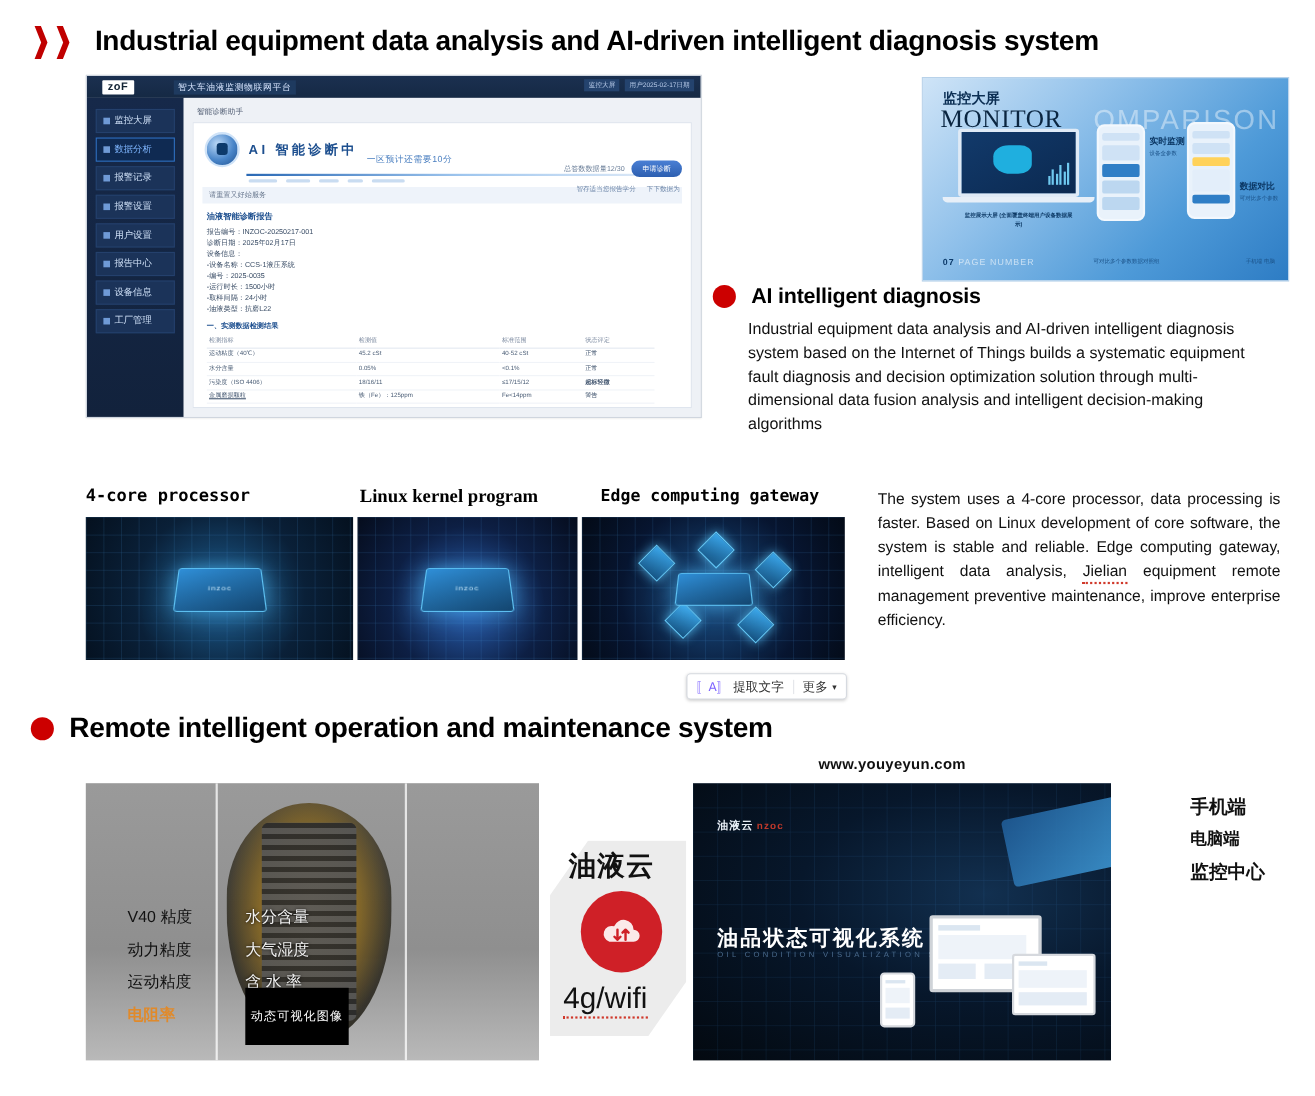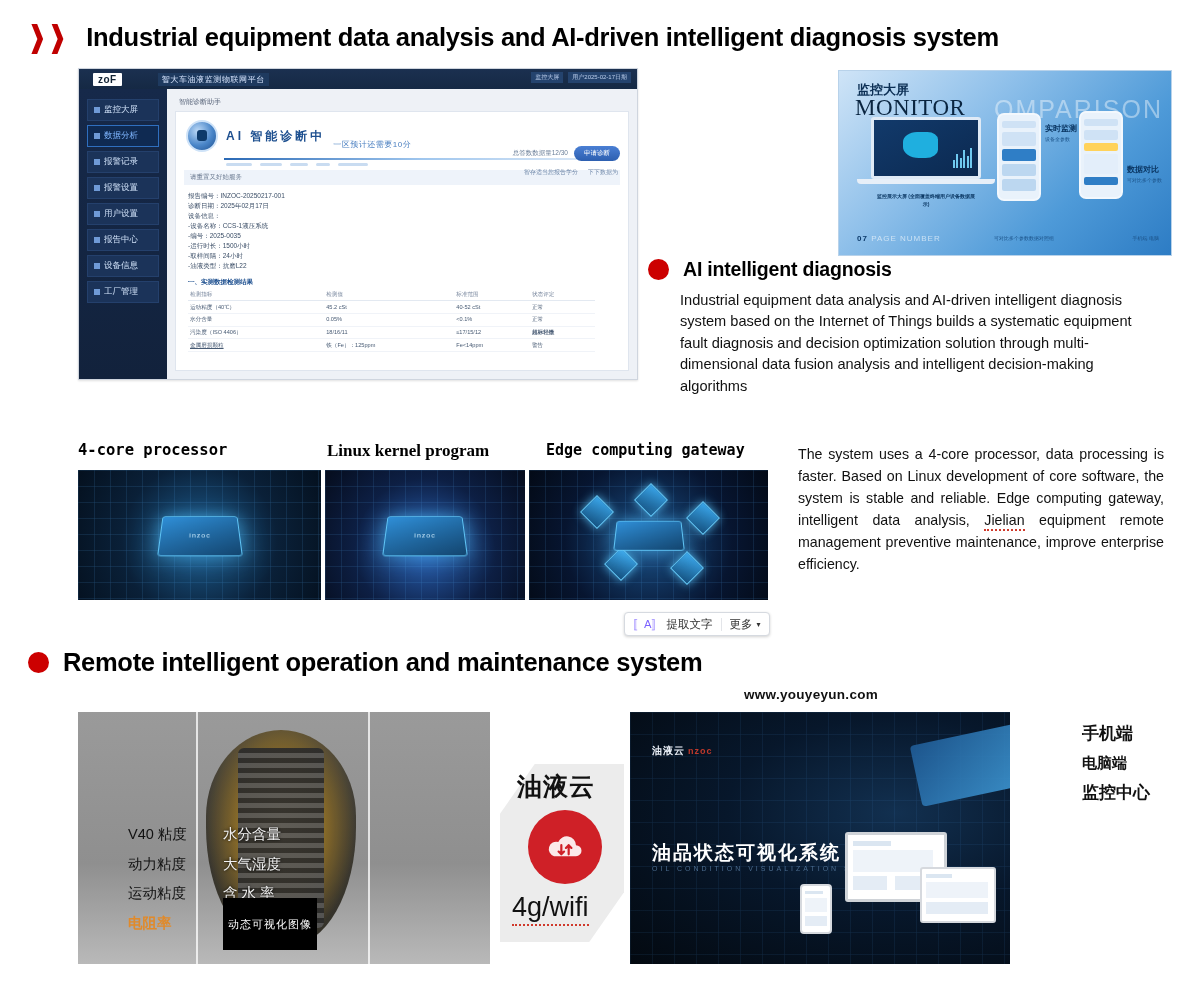--- a/index.html
+++ b/index.html
@@ -198,21 +198,21 @@
     position:absolute;left:128px;top:18px;width:150px;height:216px;
     background:
       radial-gradient(ellipse at 50% 45%,#caa24a 0%,#8a6a23 40%,rgba(40,35,20,.2) 70%),
       linear-gradient(180deg,#4e4a3f,#2e2c26);
     border-radius:50% 50% 45% 45%/40% 40% 55% 55%;opacity:.95;
   }
   .gear .teeth{position:absolute;left:160px;top:36px;width:86px;height:180px;
     background:repeating-linear-gradient(180deg,#2b2b2b 0 5px,#565656 5px 10px);
     border-radius:6px;opacity:.92;}
   .g-col{position:absolute;font-size:14.5px;line-height:2.05;color:#111;font-family:"Liberation Sans",sans-serif;}
-  #gcolL{left:38px;top:108px;margin-left:12px;}
+  #gcolL{left:38px;top:108px;}
   #gcolM{left:145px;top:108px;color:#f2f2f2;text-shadow:0 0 3px #000;}
   #gcolR{left:300px;top:108px;}
   .g-orange{color:#e08a2b;font-weight:bold;}
   .g-chip{background:#000;color:#fff;font-size:11px;padding:20px 5px;letter-spacing:1px;}
 
   
   .cloud-wrap{position:absolute;left:492px;top:758px;width:140px;height:190px;}
   .hexbg{position:absolute;left:8px;top:6px;width:124px;height:178px;background:#ececec;
          clip-path:polygon(28% 0,100% 0,100% 72%,72% 100%,0 100%,0 28%);}
   .cl-title{position:absolute;left:25px;top:12px;font-size:25px;font-weight:bold;color:#111;letter-spacing:1px;}
@@ -322,20 +322,21 @@
           <span class="ai-btn">申请诊断</span>
         </div>
 
         <div class="bar-strip">请重置又好始服务</div>
         <div class="rep-actions">
           <span>智存适当您报告学分</span>
           <span>下下数据为</span>
         </div>
 
         <div class="rep">
+          <h4>油液智能诊断报告</h4>
           <div class="kv">报告编号：INZOC-20250217-001</div>
           <div class="kv">诊断日期：2025年02月17日</div>
           <div class="kv">设备信息：</div>
           <div class="kv">-设备名称：CCS-1液压系统</div>
           <div class="kv">-编号：2025-0035</div>
           <div class="kv">-运行时长：1500小时</div>
           <div class="kv">-取样间隔：24小时</div>
           <div class="kv">-油液类型：抗磨L22</div>
 
           <div class="sec">一、实测数据检测结果</div>

